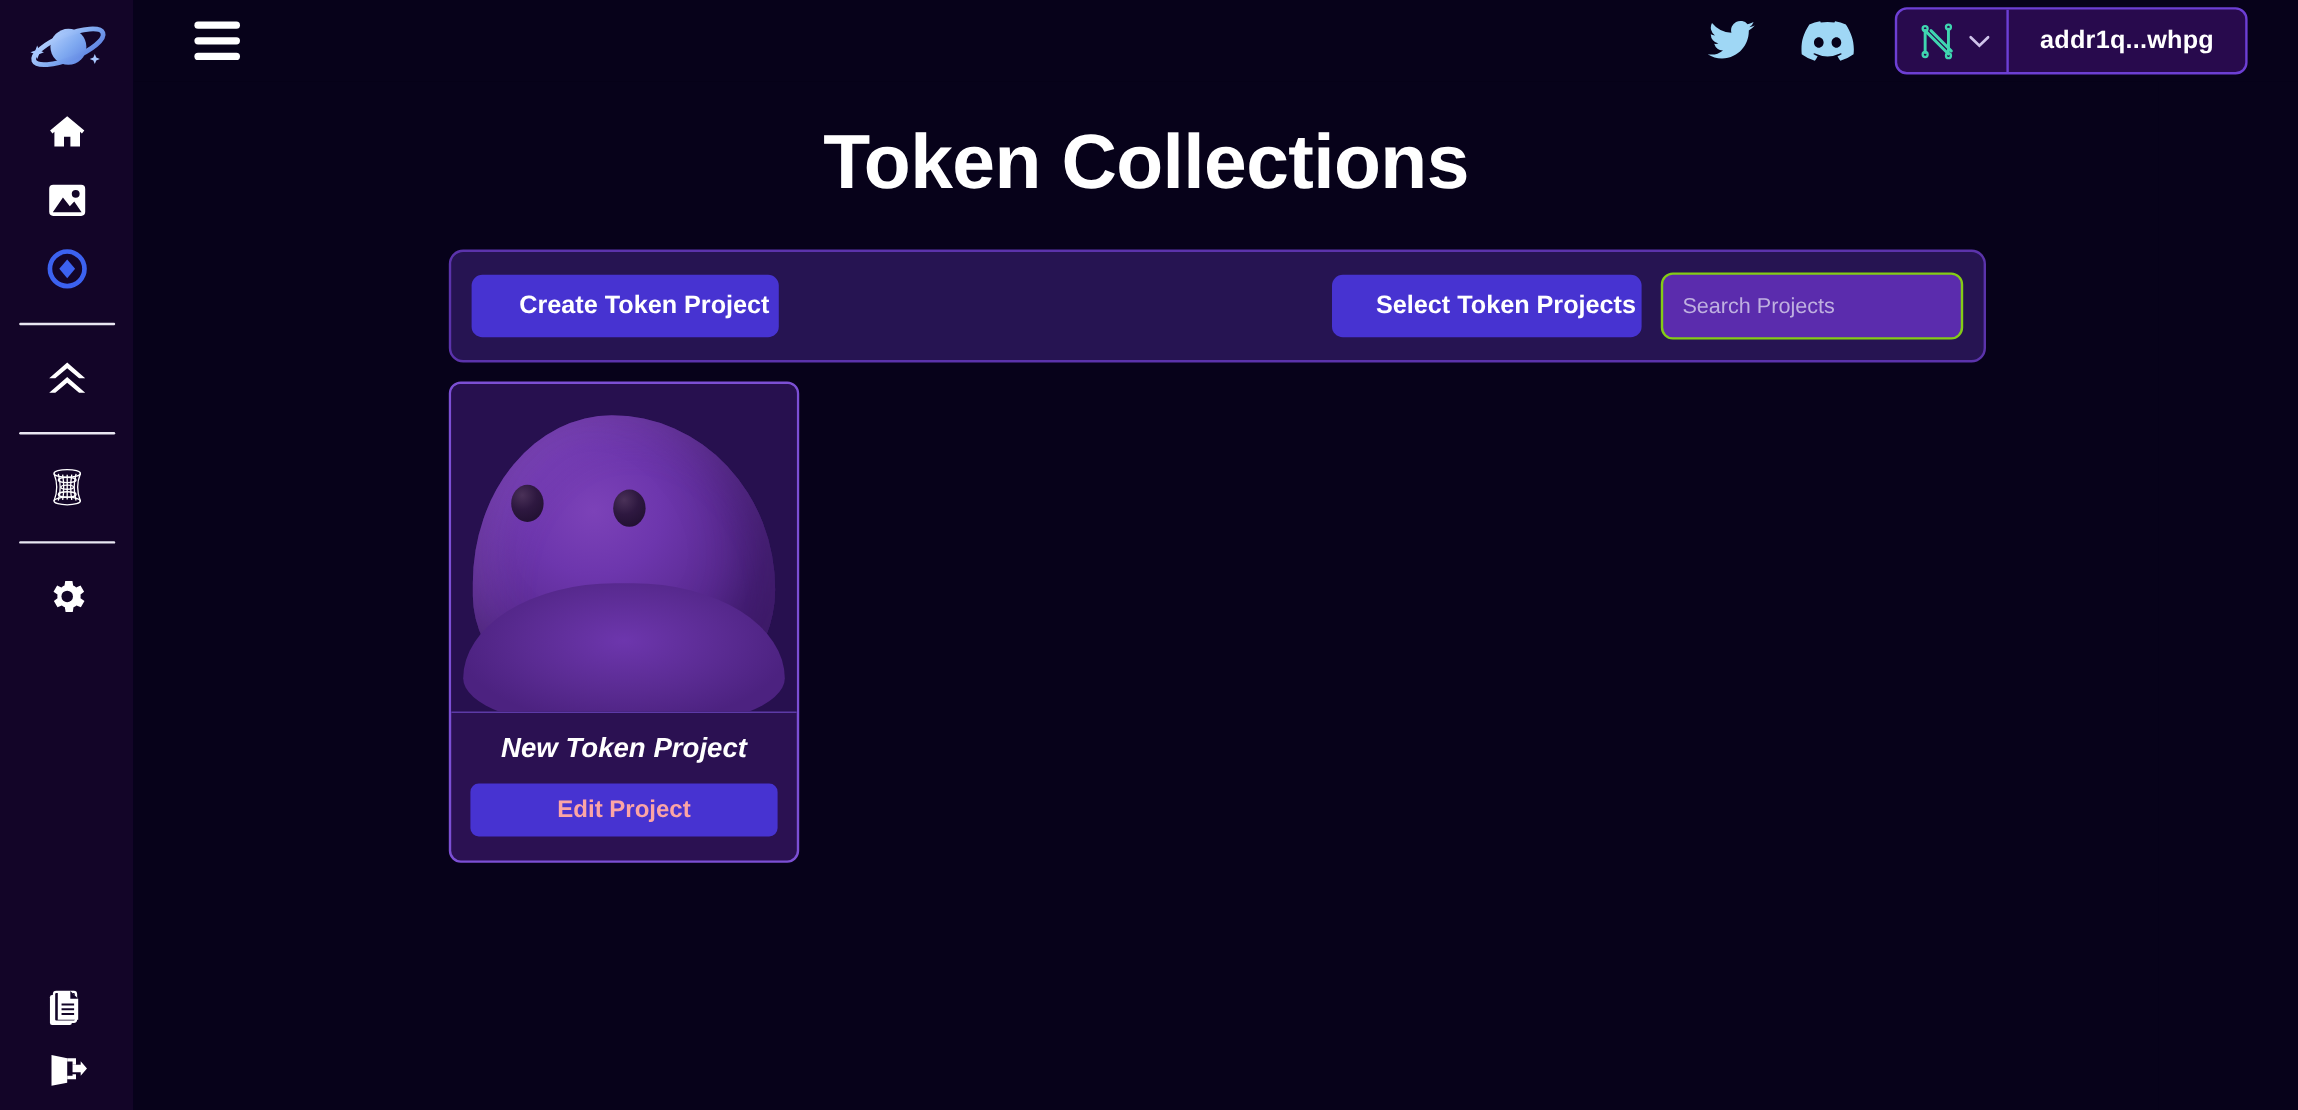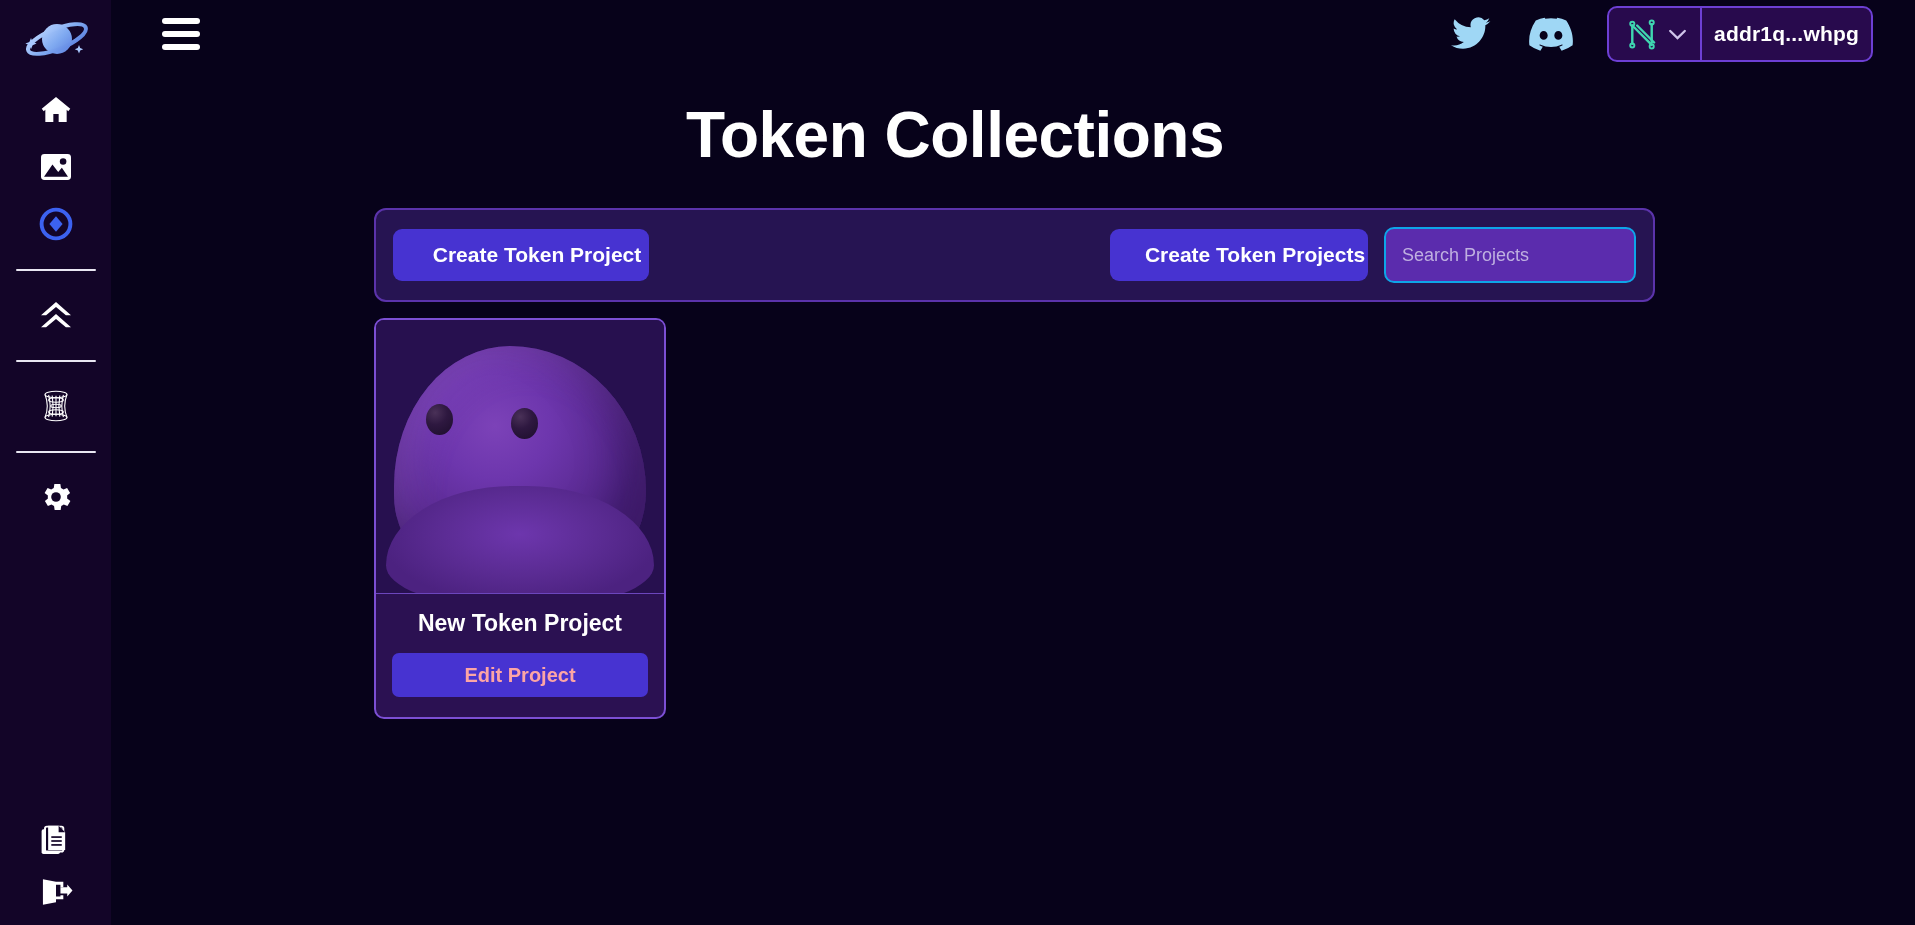--- a/index.html
+++ b/index.html
@@ -103,21 +103,21 @@
   #wallet-selector {
     display: flex;
     align-items: center;
     gap: 10px;
     padding: 0 14px 0 16px;
     border-right: 2px solid #6d3fd4;
   }
   #wallet-address {
     display: flex;
     align-items: center;
-    padding: 0 12px;
+    padding: 0 26px;
     color: #ffffff;
     font-size: 21px;
     font-weight: bold;
     letter-spacing: .2px;
     white-space: nowrap;
   }
 
   
   #main {
     position: absolute;
@@ -162,21 +162,21 @@
     padding-left: 32px;
   }
   #create-token-project-button { width: 256px; }
   #select-token-projects-button { width: 258px; margin-left: auto; }
 
   #search-wrap {
     margin-left: 16px;
     width: 252px;
     height: 56px;
     background: #5b2cad;
-    border: 2px solid #0ea5e9;
+    border: 2px solid #84cc16;
     border-radius: 10px;
     display: flex;
     align-items: center;
     padding: 0 14px 0 16px;
   }
   #search-input {
     flex: 1 1 auto;
     background: transparent;
     border: none;
     outline: none;
@@ -212,20 +212,21 @@
   }
   .card-body {
     padding: 16px 16px 20px 16px;
     text-align: center;
   }
   .card-title {
     color: #ffffff;
     font-size: 23px;
     font-weight: bold;
     margin-bottom: 16px;
+    font-style: italic;
   }
   .card-btn {
     display: block;
     width: 100%;
     height: 44px;
     background: #4733d1;
     color: #fca5a5;
     border: none;
     border-radius: 7px;
     font-family: "Liberation Sans", sans-serif;
@@ -423,21 +424,21 @@
 </div>
 
 <div id="main">
 
   <h1 id="page-title">Token Collections</h1>
 
   <div id="toolbar">
 
     <button class="primary-btn" id="create-token-project-button">Create Token Project</button>
 
-    <button class="primary-btn" id="select-token-projects-button">Create Token Projects</button>
+    <button class="primary-btn" id="select-token-projects-button">Select Token Projects</button>
 
     <div id="search-wrap">
       <input id="search-input" type="text" placeholder="Search Projects" style="">
       <svg width="24" height="24" viewBox="0 0 22 22">
         <circle cx="9.4" cy="9.4" r="6.6" fill="none" stroke="#e6dcf7" stroke-width="1.9"></circle>
         <path d="M14.4 14.4 L20 20" stroke="#e6dcf7" stroke-width="1.9" stroke-linecap="round"></path>
       </svg>
     </div>
   </div>
 

